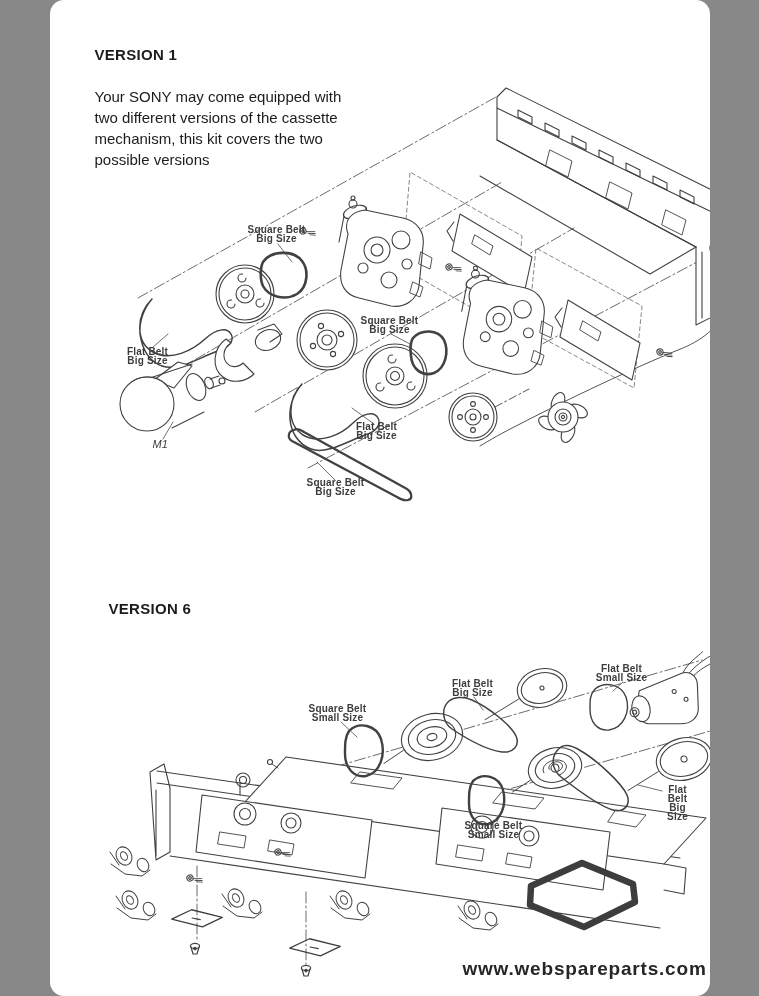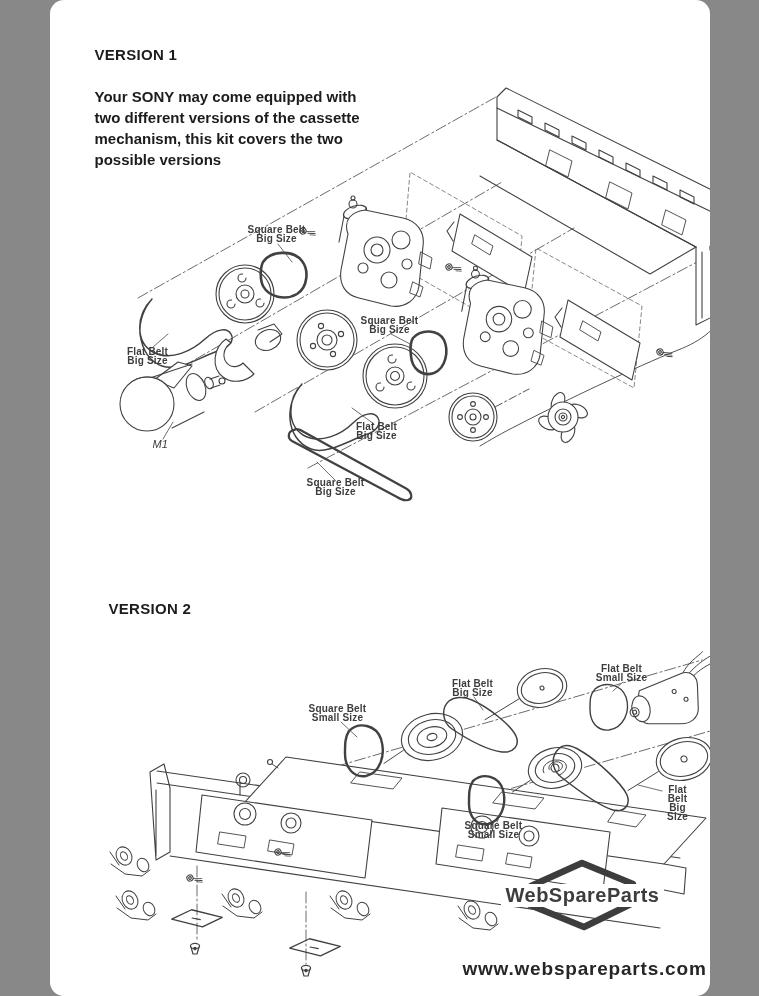--- a/index.html
+++ b/index.html
@@ -6,21 +6,21 @@
   .page{
     position:relative;width:660px;height:996px;background:#ffffff;
     font-family:"Liberation Sans",sans-serif;overflow:hidden;margin:0 auto;border-radius:14px;
   }
   .art{position:absolute;left:0;top:0;}
   .heading{
     position:absolute;font-weight:bold;font-size:15px;color:#1c1c1c;
     letter-spacing:.3px;white-space:pre;
   }
   .intro{
-    position:absolute;font-weight:bold;font-size:15px;line-height:21px;
+    position:absolute;font-weight:normal;font-size:15px;line-height:21px;
     color:#1c1c1c;white-space:pre-line;width:330px;
   }
   .belt-label{
     position:absolute;font-size:10px;line-height:9px;color:#3d3d3d;
     text-align:center;transform:translateX(-50%);white-space:pre-line;
     font-weight:bold;letter-spacing:.2px;
   }
   .motor-label{
     position:absolute;font-size:11px;font-style:italic;color:#3d3d3d;
     font-weight:normal;
@@ -346,30 +346,29 @@
   <div class="belt-label" style="left:340px;top:316px">Square Belt
 Big Size</div>
   <div class="belt-label" style="left:98px;top:347px">Flat Belt
 Big Size</div>
   <div class="belt-label" style="left:327px;top:422px">Flat Belt
 Big Size</div>
   <div class="belt-label" style="left:286px;top:478px">Square Belt
 Big Size</div>
   <div class="motor-label" style="left:103px;top:438px">M1</div>
 
-  <div class="heading" style="left:59px;top:600px">VERSION 2</div>
+  <div class="heading" style="left:59px;top:600px">VERSION 6</div>
 
   <div class="belt-label" style="left:288px;top:704px">Square Belt
 Small Size</div>
   <div class="belt-label" style="left:423px;top:679px">Flat Belt
 Big Size</div>
   <div class="belt-label" style="left:572px;top:664px">Flat Belt
 Small Size</div>
   <div class="belt-label" style="left:628px;top:785px">Flat Belt
 Big Size</div>
   <div class="belt-label" style="left:444px;top:821px">Square Belt
 Small Size</div>
 
-  <div class="logo-text" style="left:533px;top:884px">WebSpareParts</div>
 
   <div class="site-url" style="left:535px;top:958px">www.webspareparts.com</div>
 
 </div>
 
 </body></html>

